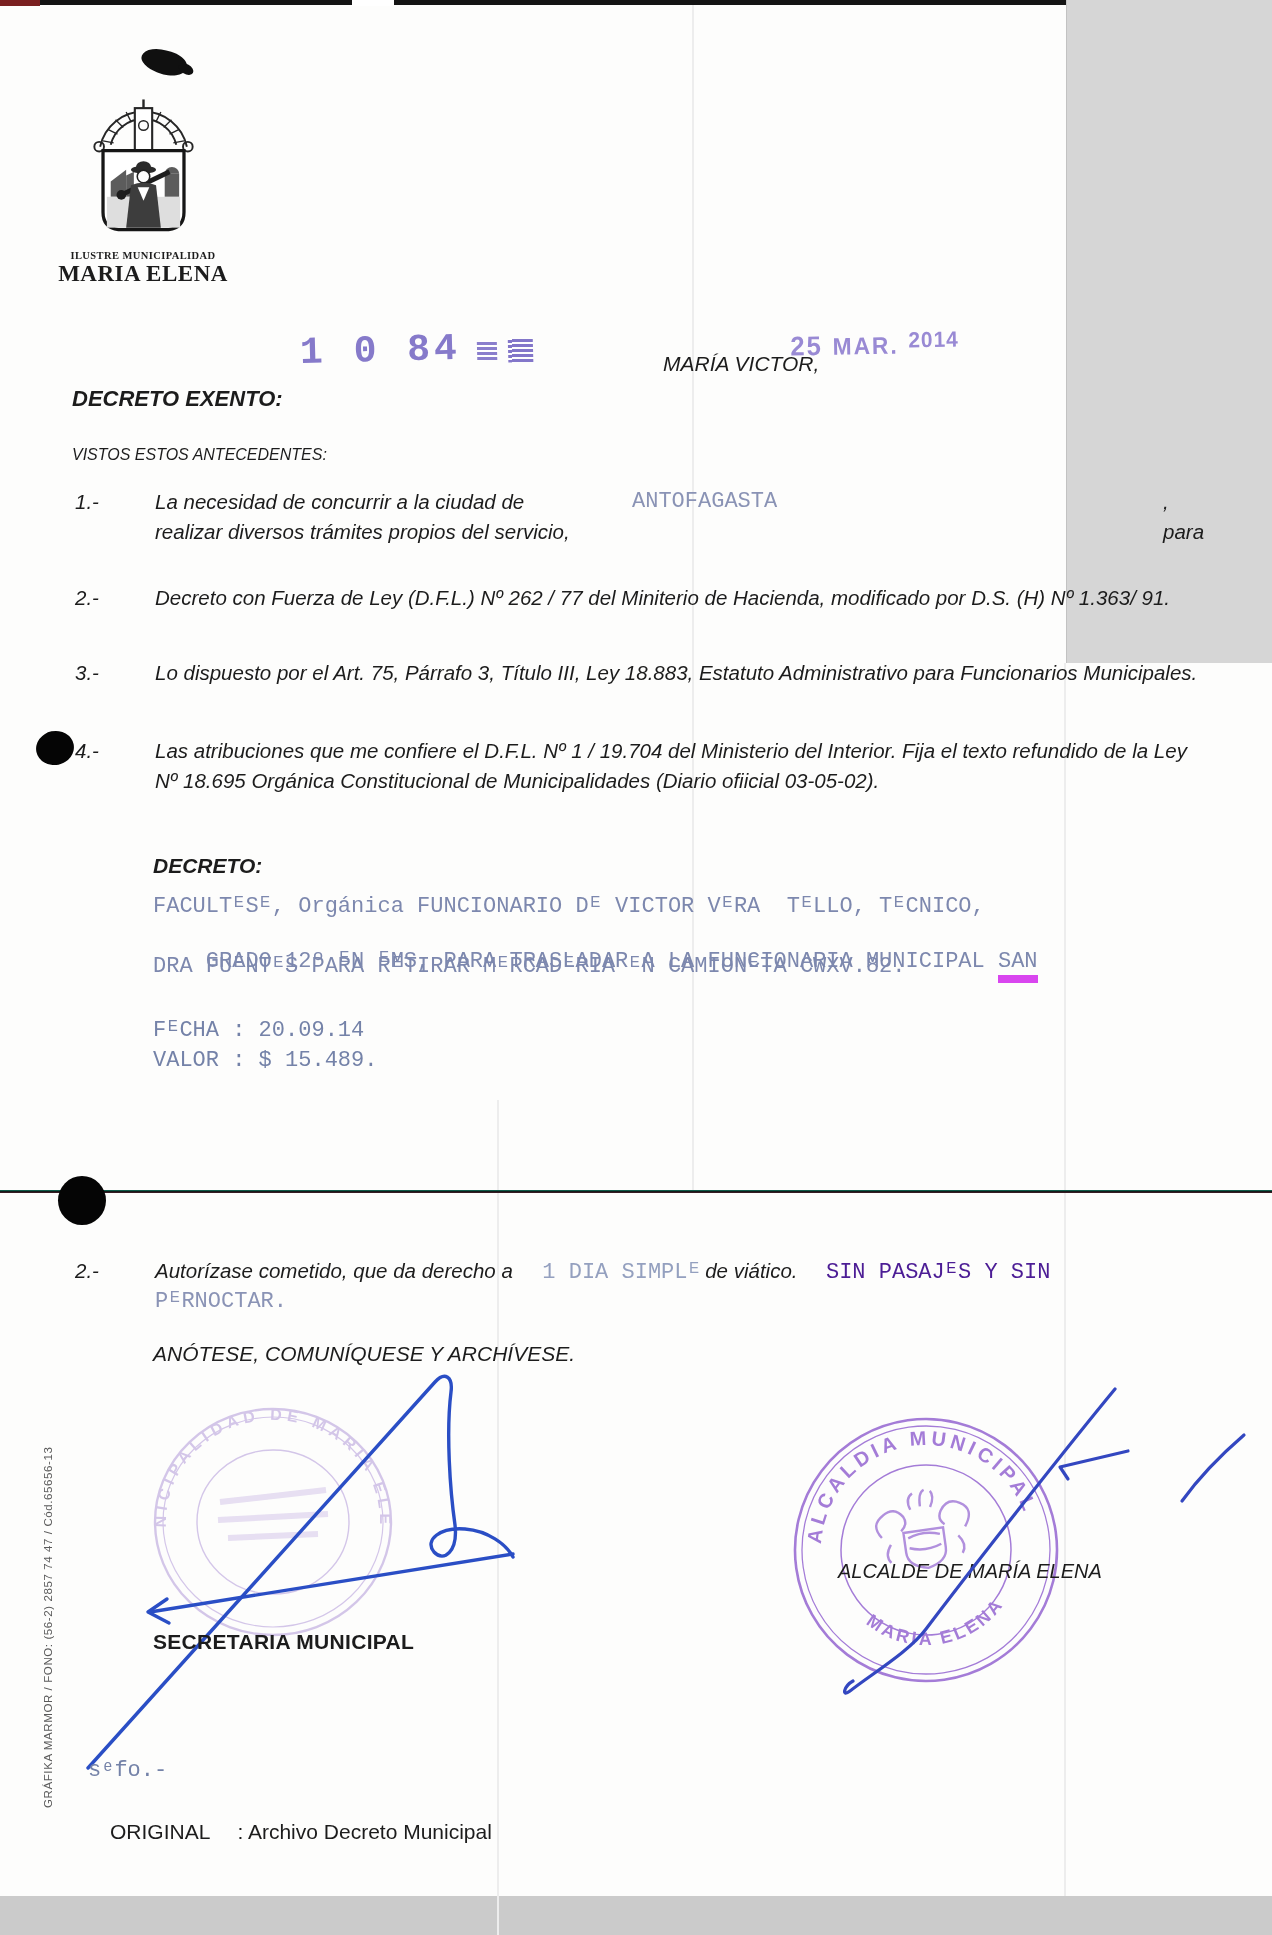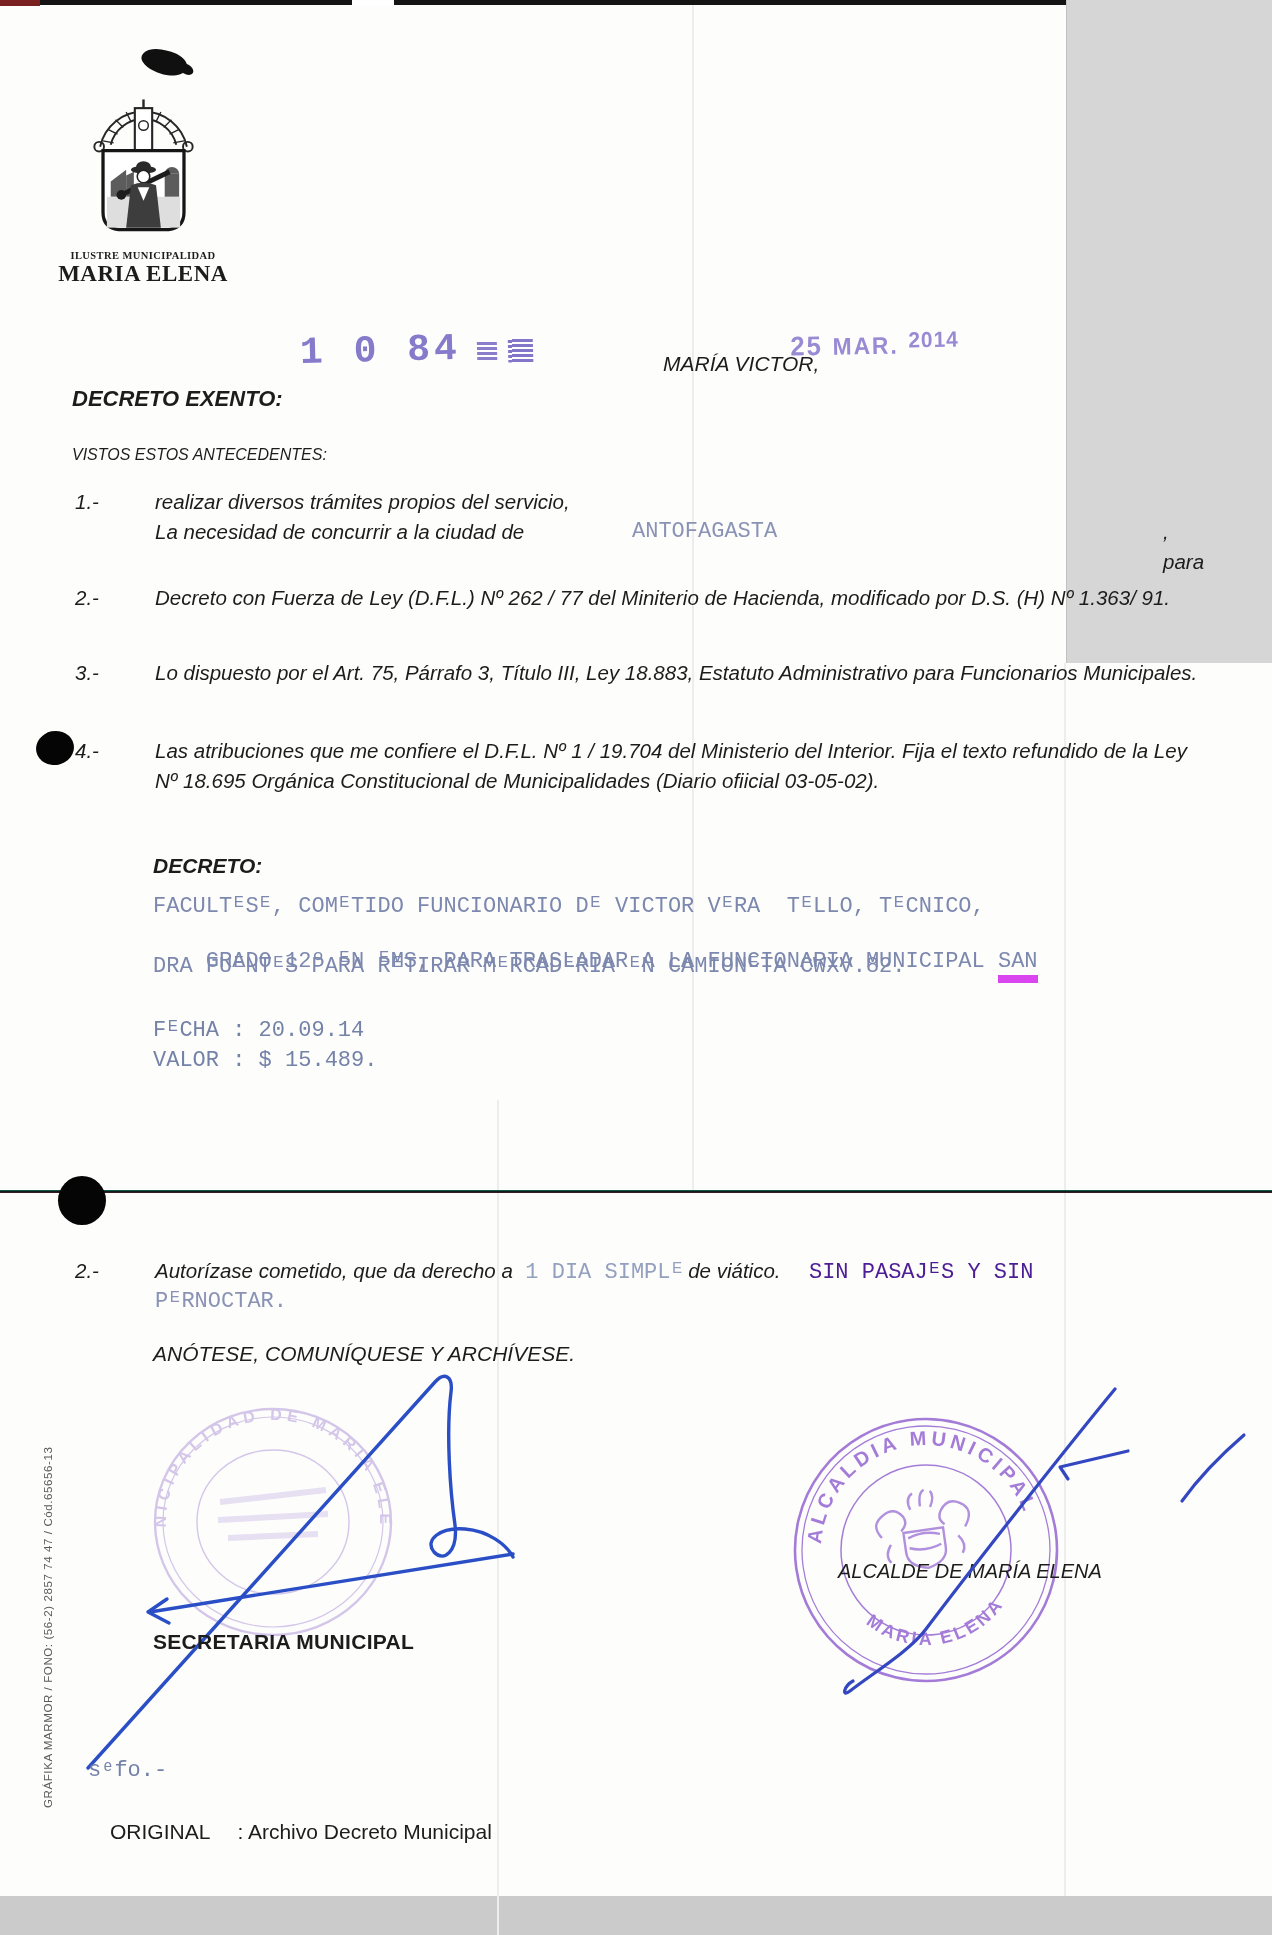--- a/index.html
+++ b/index.html
@@ -87,63 +87,63 @@
     <span style="font-size:24px;letter-spacing:2px;margin-left:6px;">MAR.</span>
     <span style="font-size:22px;letter-spacing:1px;margin-left:6px;position:relative;top:-6px;">2014</span>
   </div>
 
   <div class="abs it bold" style="left:72px;top:386px;font-size:22px;">DECRETO EXENTO:</div>
   <div class="abs it" style="left:72px;top:446px;font-size:16px;">VISTOS ESTOS ANTECEDENTES:</div>
 
   <div class="abs it body-text" style="left:72px;top:487px;width:1138px;">
     <span class="num-col">1.-</span>
     <div class="item-body">
-      <div>realizar diversos trámites propios del servicio,</div>
       <div style="position:relative;height:30px;">
         <span>La necesidad de concurrir a la ciudad de</span>
         <span class="tw" style="position:absolute;left:477px;top:0;font-size:22px;font-style:normal;color:#8a93b5;">ANTOFAGASTA</span>
         <span style="position:absolute;left:1008px;top:0;">, para</span>
       </div>
+      <div>realizar diversos trámites propios del servicio,</div>
     </div>
   </div>
 
   <div class="abs it body-text" style="left:72px;top:583px;width:1138px;">
     <span class="num-col">2.-</span>
     <div class="item-body">Decreto con Fuerza de Ley (D.F.L.) Nº 262 / 77 del Miniterio de Hacienda, modificado por D.S. (H) Nº 1.363/ 91.</div>
   </div>
 
   <div class="abs it body-text" style="left:72px;top:658px;width:1138px;">
     <span class="num-col">3.-</span>
     <div class="item-body">Lo dispuesto por el Art. 75, Párrafo 3, Título III, Ley 18.883, Estatuto Administrativo para Funcionarios Municipales.</div>
   </div>
 
   <div class="abs" style="left:36px;top:731px;width:38px;height:34px;background:#050505;border-radius:50%;transform:rotate(-12deg);"></div>
   <div class="abs it body-text" style="left:72px;top:736px;width:1138px;">
     <span class="num-col">4.-</span>
     <div class="item-body">Las atribuciones que me confiere el D.F.L. Nº 1 / 19.704 del Ministerio del Interior. Fija el texto refundido de la Ley Nº 18.695 Orgánica Constitucional de Municipalidades  (Diario ofiicial 03-05-02).</div>
   </div>
 
   <div class="abs it bold" style="left:153px;top:854px;font-size:21px;">DECRETO:</div>
-  <div class="abs tw" style="left:153px;top:894px;font-size:22px;white-space:pre;">FACULTᴱSᴱ, COMᴱTIDO FUNCIONARIO Dᴱ VICTOR VᴱRA  TᴱLLO, TᴱCNICO,</div>
+  <div class="abs tw" style="left:153px;top:894px;font-size:22px;white-space:pre;">FACULTᴱSᴱ, Orgánica FUNCIONARIO Dᴱ VICTOR VᴱRA  TᴱLLO, TᴱCNICO,</div>
   <div class="abs tw" style="left:153px;top:924px;font-size:22px;white-space:pre;">
     <span>GRADO 12º ᴱN ᴱMS, PARA TRASLADAR A LA FUNCIONARIA MUNICIPAL </span><span style="border-bottom:8px solid #d946ef;padding-bottom:1px;">SAN</span>
   </div>
   <div class="abs tw" style="left:153px;top:954px;font-size:22px;white-space:pre;">DRA FUᴱNTᴱS PARA RᴱTIRAR MᴱRCADᴱRIA ᴱN CAMIONᴱTA CWXV.82.</div>
   <div class="abs tw" style="left:153px;top:1018px;font-size:22px;color:#7482a8;white-space:pre;">FᴱCHA : 20.09.14</div>
   <div class="abs tw" style="left:153px;top:1048px;font-size:22px;color:#7482a8;white-space:pre;">VALOR : $ 15.489.</div>
 
   <div class="abs" style="left:0;top:1190px;width:1272px;height:3px;background:linear-gradient(#0d7a60,#141414 55%,#4a1f2a);"></div>
   <div class="abs" style="left:58px;top:1176px;width:48px;height:49px;background:#050505;border-radius:50%;"></div>
 
   <div class="abs" style="left:72px;top:1256px;width:1160px;">
     <span class="num-col it body-text">2.-</span>
     <div style="margin-left:83px;">
       <div style="white-space:nowrap;">
         <span class="it body-text">Autorízase cometido, que da derecho a</span>
-        <span class="tw" style="font-size:22px;color:#94a0bf;margin:0 0 0 8px;">1 DIA SIMPLᴱ</span>
+        <span class="tw" style="font-size:22px;color:#94a0bf;margin:0 0 0 25px;">1 DIA SIMPLᴱ</span>
         <span class="it body-text" style="margin-right:24px;">de viático.</span>
         <span class="tw" style="font-size:22px;color:#4c1d95;">SIN PASAJᴱS Y SIN</span>
       </div>
       <div class="tw" style="font-size:22px;color:#8a93b5;margin-top:3px;">PᴱRNOCTAR.</div>
     </div>
   </div>
 
   <div class="abs it" style="left:153px;top:1342px;font-size:21px;">ANÓTESE, COMUNÍQUESE Y ARCHÍVESE.</div>
 
   <svg class="abs" width="250" height="245" viewBox="0 0 250 245" style="left:148px;top:1402px;opacity:.5;">

